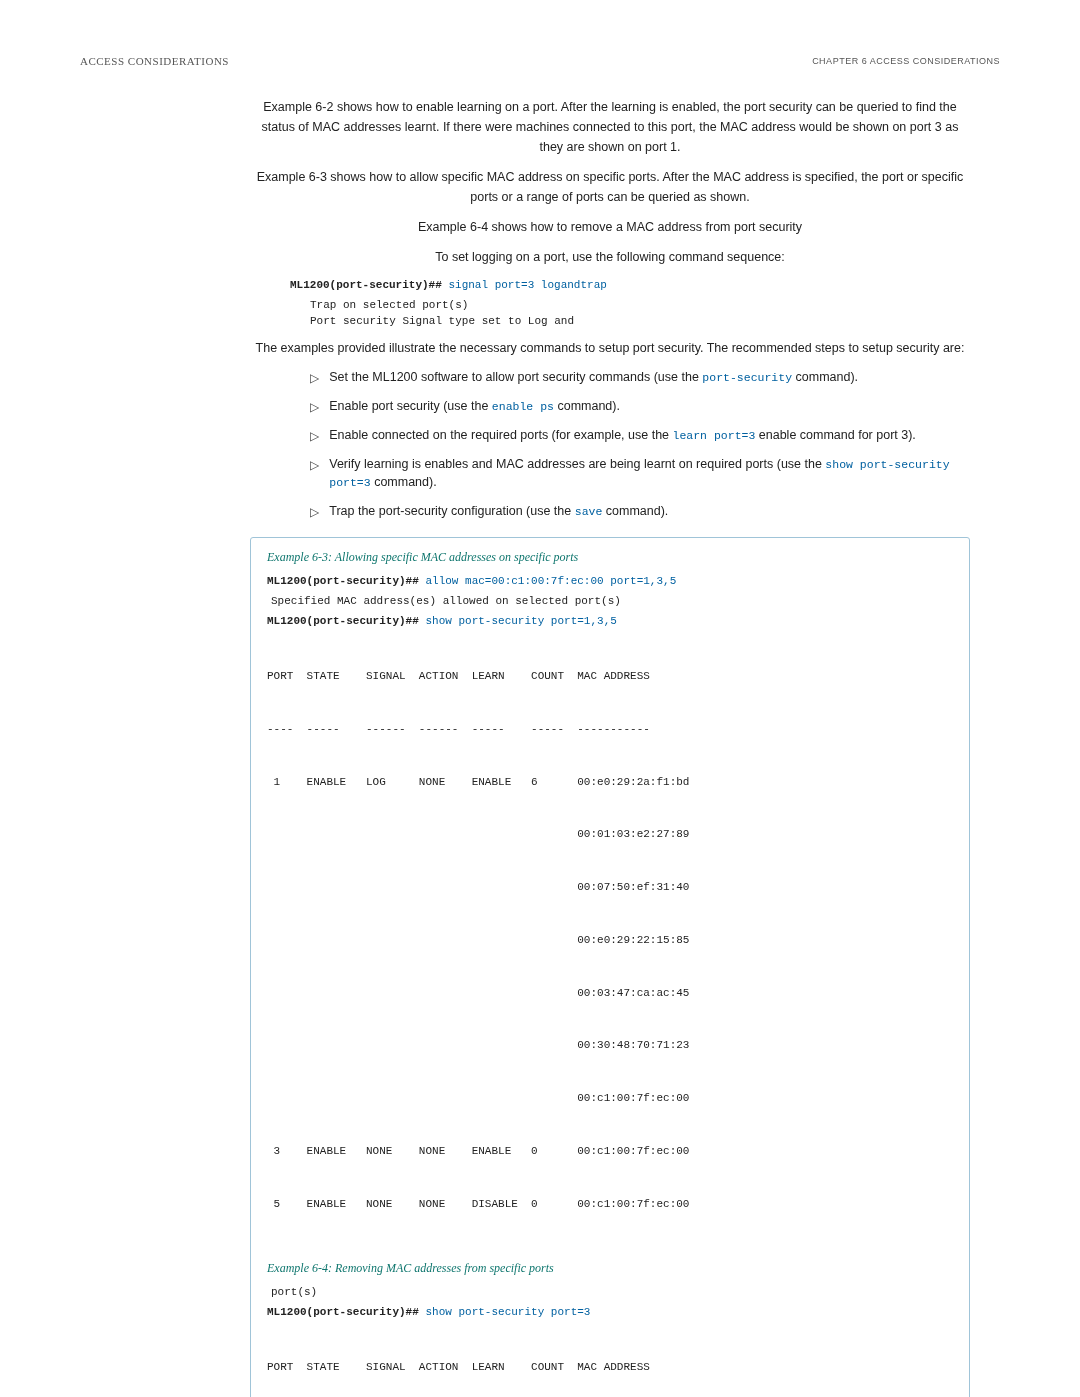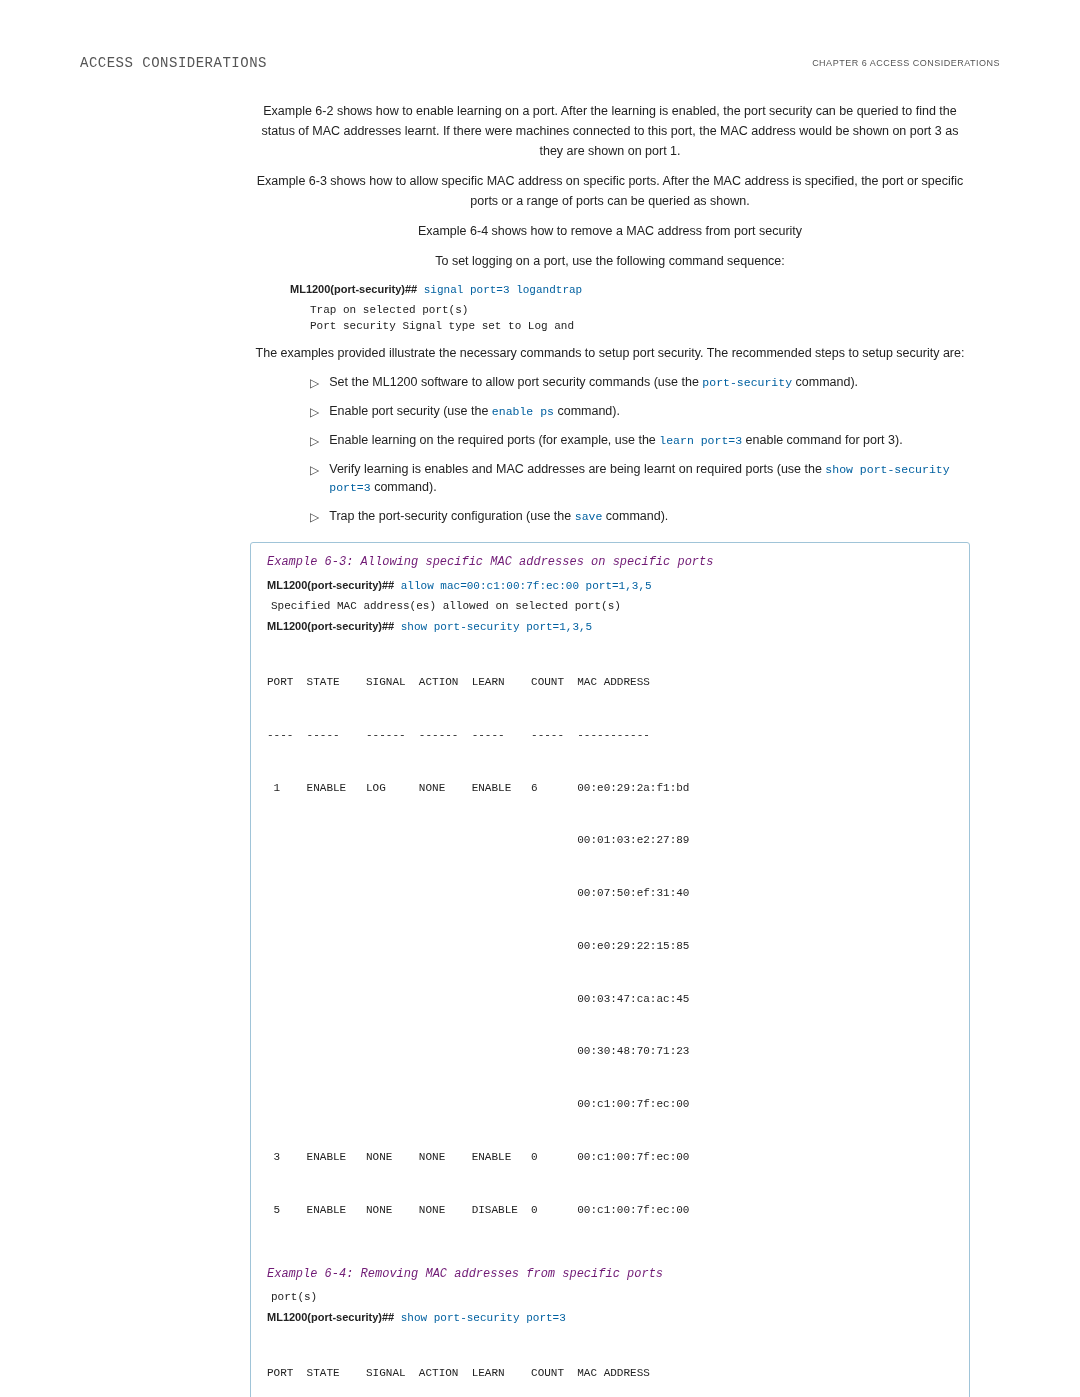--- a/index.html
+++ b/index.html
@@ -19,25 +19,25 @@
       position: relative;
     }
     .header {
       display: flex;
       justify-content: space-between;
       align-items: center;
       margin-bottom: 30px;
       border-bottom: none;
     }
     .header-left {
-      font-size: 14px;
+      font-size: 11px;
       color: #555;
       letter-spacing: 0.5px;
       text-transform: uppercase;
-      font-family: Liberation Mono, monospace;
+      font-family: Liberation Serif, serif;
     }
     .header-right {
       font-size: 9px;
       color: #555;
       letter-spacing: 0.5px;
       text-transform: uppercase;
       font-family: Arial, sans-serif;
       text-align: right;
     }
     .main-content {
@@ -85,22 +85,22 @@
       flex: 1;
     }
     .example-box {
       border: 1px solid #a0c4d8;
       border-radius: 3px;
       padding: 12px 16px;
       margin: 16px 0;
       background: #fff;
     }
     .example-title {
-      color: #701a75;
-      font-family: Liberation Mono, monospace;
+      color: #0f766e;
+      font-family: Liberation Serif, serif;
       font-size: 12px;
       margin-bottom: 8px;
       font-style: italic;
     }
     .cmd-line {
       font-family: 'Courier New', Courier, monospace;
       font-size: 11px;
       line-height: 1.6;
       margin-bottom: 2px;
     }
@@ -115,21 +115,21 @@
       margin-left: 20px;
       line-height: 1.5;
     }
     .table-section {
       font-family: 'Courier New', Courier, monospace;
       font-size: 11px;
       line-height: 1.6;
       white-space: pre;
     }
     .cmd-prompt {
-      font-family: Liberation Sans, sans-serif;
+      font-family: Liberation Mono, monospace;
       font-weight: bold;
     }
   </style>
 </head>
 <body>
 
 <div class="page">
 
   <div class="header">
     <span class="header-left">ACCESS CONSIDERATIONS</span>
@@ -167,21 +167,21 @@
       <div class="bullet-item">
         <span class="bullet-arrow">▷</span>
         <span class="bullet-text">
           <span>Enable port security (use the </span><span class="code-inline">enable  ps</span><span> command).</span>
         </span>
       </div>
 
       <div class="bullet-item">
         <span class="bullet-arrow">▷</span>
         <span class="bullet-text">
-          <span>Enable learning on the required ports (for example, use the </span><span class="code-inline">learn port=3</span><span> enable command for port 3).</span>
+          <span>Enable connected on the required ports (for example, use the </span><span class="code-inline">learn port=3</span><span> enable command for port 3).</span>
         </span>
       </div>
 
       <div class="bullet-item">
         <span class="bullet-arrow">▷</span>
         <span class="bullet-text">
           <span>Verify learning is enables and MAC addresses are being learnt on required ports (use the </span><span class="code-inline">show  port-security port=3</span><span> command).</span>
         </span>
       </div>
 

